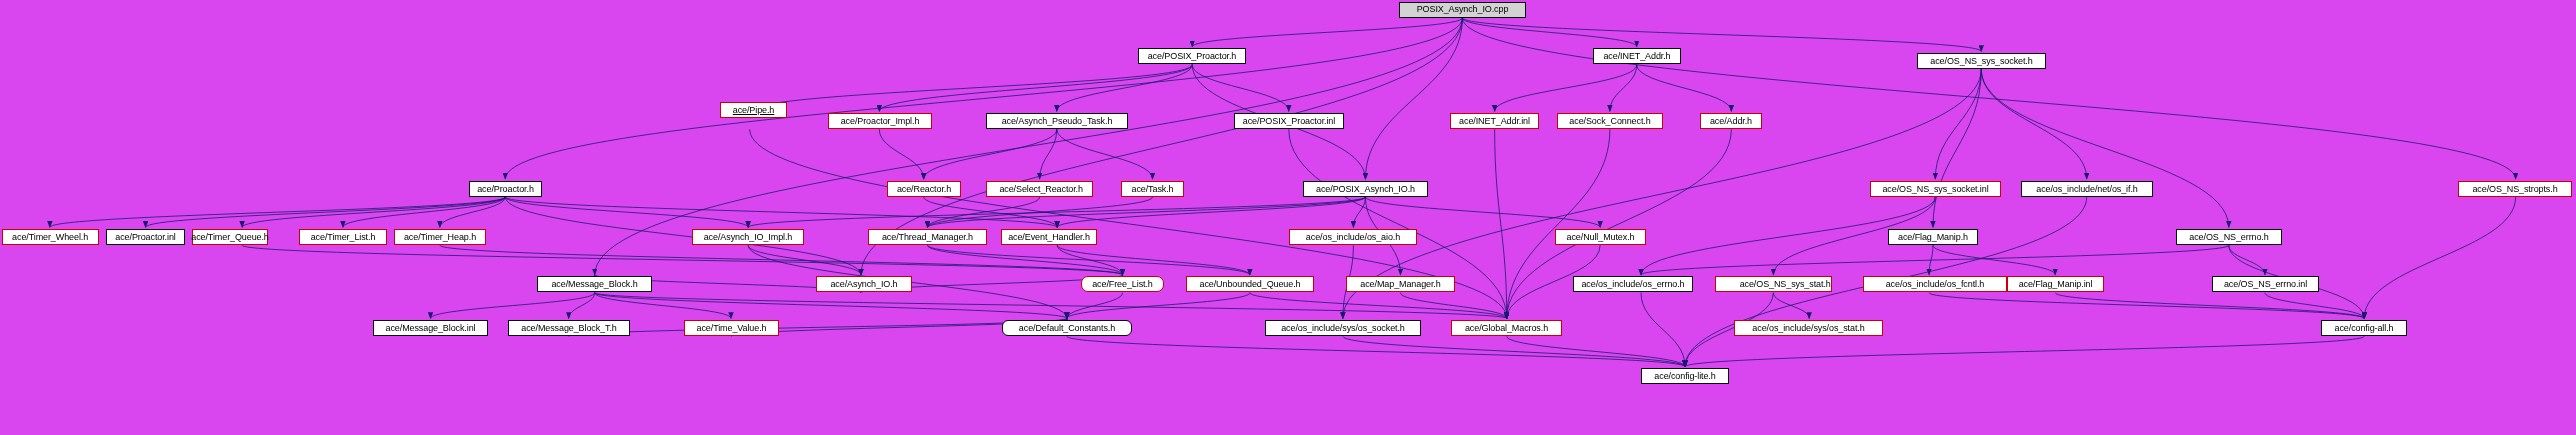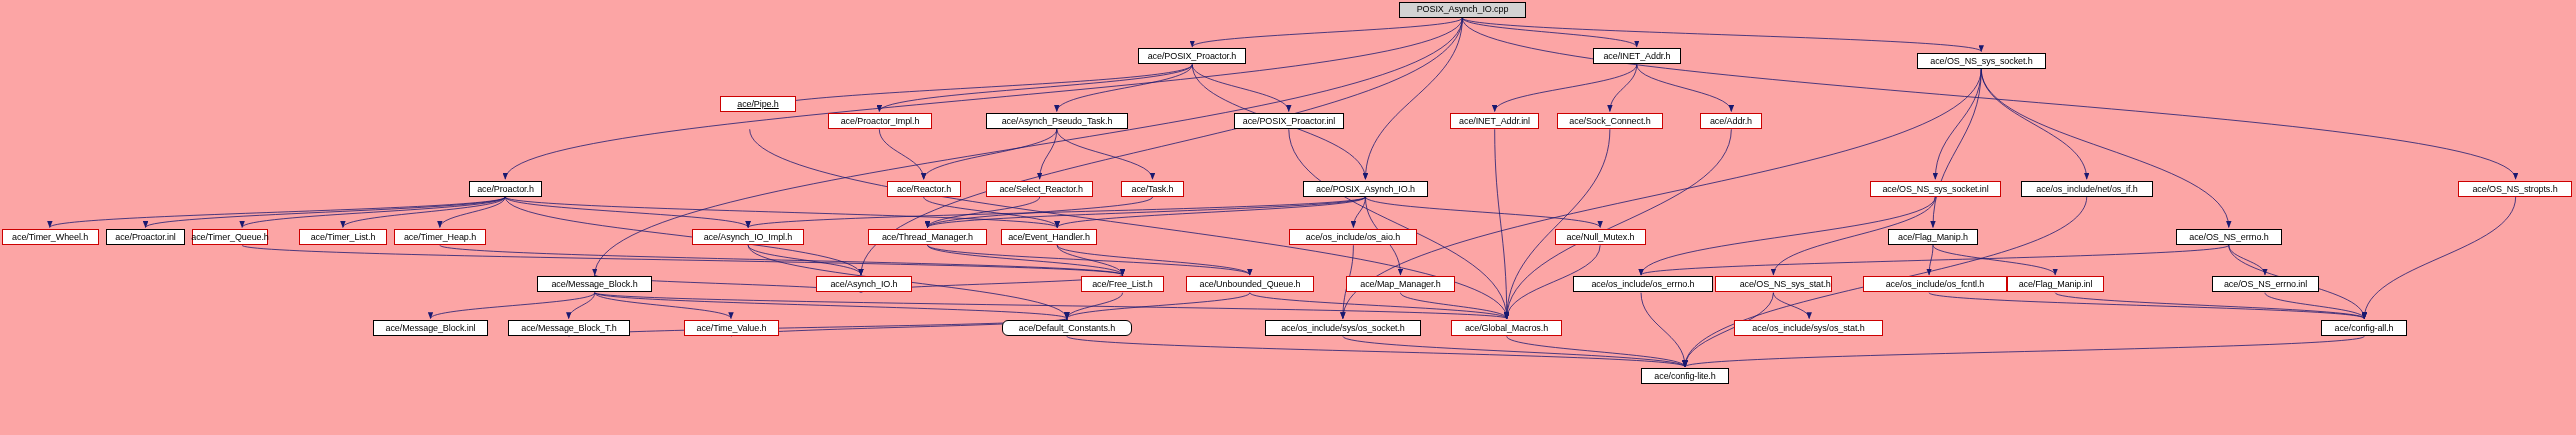--- a/index.html
+++ b/index.html
@@ -4,21 +4,21 @@
 <style>
   html, body {
     margin: 0;
     padding: 0;
     background: #ffffff;
   }
   #graph {
     position: relative;
     width: 2576px;
     height: 436px;
-    background: #fca5a5;
+    background: #d946ef;
     font-family: "Liberation Sans", sans-serif;
     overflow: hidden;
   }
   #edges {
     position: absolute;
     left: 0;
     top: 0;
     width: 2576px;
     height: 436px;
     pointer-events: none;
@@ -148,21 +148,21 @@
         <path d="M2680.5,253 C2680.5,351.1 2164.5,372.9 2164.5,471" marker-end="url(#arrow)" stroke="#191970" fill="none" stroke-width="1"></path>
         <path d="M2545,89 C2545,233 1725,265 1725,409" marker-end="url(#arrow)" stroke="#191970" fill="none" stroke-width="1"></path>
         <path d="M730.5,432 C730.5,421.65 1370.5,419.35 1370.5,409" marker-end="url(#arrow)" stroke="#191970" fill="none" stroke-width="1"></path>
       </g>
   </svg>
   <div id="node-layer">
       <div class="node root" style="left: 1399px; top: 1.6px; width: 127px;">POSIX_Asynch_IO.cpp</div>
       <div class="node" style="left: 1138px; top: 48px; width: 108px;">ace/POSIX_Proactor.h</div>
       <div class="node" style="left: 1593px; top: 48px; width: 88px;">ace/INET_Addr.h</div>
       <div class="node" style="left: 1917px; top: 53px; width: 129px;">ace/OS_NS_sys_socket.h</div>
-      <div class="node red" style="left: 720px; top: 96px; width: 76px; text-decoration: underline;">ace/Pipe.h</div>
+      <div class="node red" style="left: 720px; top: 102px; width: 67px; text-decoration: underline;">ace/Pipe.h</div>
       <div class="node red" style="left: 828px; top: 113px; width: 104px;">ace/Proactor_Impl.h</div>
       <div class="node" style="left: 986px; top: 113px; width: 142px;">ace/Asynch_Pseudo_Task.h</div>
       <div class="node" style="left: 1234px; top: 113px; width: 110px;">ace/POSIX_Proactor.inl</div>
       <div class="node red" style="left: 1450px; top: 113px; width: 89px;">ace/INET_Addr.inl</div>
       <div class="node red" style="left: 1557px; top: 113px; width: 106px;">ace/Sock_Connect.h</div>
       <div class="node red" style="left: 1700px; top: 113px; width: 62px;">ace/Addr.h</div>
       <div class="node red" style="left: 1870px; top: 181px; width: 131px;">ace/OS_NS_sys_socket.inl</div>
       <div class="node" style="left: 2021px; top: 181px; width: 132px;">ace/os_include/net/os_if.h</div>
       <div class="node red" style="left: 2458px; top: 181px; width: 114px;">ace/OS_NS_stropts.h</div>
       <div class="node" style="left: 469px; top: 181px; width: 73px;">ace/Proactor.h</div>
@@ -177,24 +177,24 @@
       <div class="node red" style="left: 394px; top: 229px; width: 92px;">ace/Timer_Heap.h</div>
       <div class="node red" style="left: 692px; top: 229px; width: 112px;">ace/Asynch_IO_Impl.h</div>
       <div class="node red" style="left: 868px; top: 229px; width: 119px;">ace/Thread_Manager.h</div>
       <div class="node red" style="left: 1001px; top: 229px; width: 96px;">ace/Event_Handler.h</div>
       <div class="node red" style="left: 1289px; top: 229px; width: 128px;">ace/os_include/os_aio.h</div>
       <div class="node red" style="left: 1555px; top: 229px; width: 91px;">ace/Null_Mutex.h</div>
       <div class="node" style="left: 1888px; top: 229px; width: 90px;">ace/Flag_Manip.h</div>
       <div class="node" style="left: 2176px; top: 229px; width: 106px;">ace/OS_NS_errno.h</div>
       <div class="node" style="left: 537px; top: 276px; width: 115px;">ace/Message_Block.h</div>
       <div class="node red" style="left: 816px; top: 276px; width: 96px;">ace/Asynch_IO.h</div>
-      <div class="node red" style="left: 1081px; top: 276px; width: 83px;">ace/Free_List.h</div>
+      <div class="node red" style="left: 1081px; top: 276px; width: 83px; border-radius: 7px;">ace/Free_List.h</div>
       <div class="node red" style="left: 1186px; top: 276px; width: 128px;">ace/Unbounded_Queue.h</div>
       <div class="node red" style="left: 1346px; top: 276px; width: 109px;">ace/Map_Manager.h</div>
-      <div class="node" style="left: 1573px; top: 276px; width: 140px;">ace/os_include/os_errno.h</div>
+      <div class="node" style="left: 1573px; top: 276px; width: 120px;">ace/os_include/os_errno.h</div>
       <div class="node red" style="left: 1715px; top: 276px; width: 117px; padding-left: 28px;">ace/OS_NS_sys_stat.h</div>
       <div class="node red" style="left: 1863px; top: 276px; width: 144px;">ace/os_include/os_fcntl.h</div>
       <div class="node red" style="left: 2007px; top: 276px; width: 97px;">ace/Flag_Manip.inl</div>
       <div class="node" style="left: 2212px; top: 276px; width: 107px;">ace/OS_NS_errno.inl</div>
       <div class="node" style="left: 373px; top: 320px; width: 115px;">ace/Message_Block.inl</div>
       <div class="node" style="left: 508px; top: 320px; width: 122px;">ace/Message_Block_T.h</div>
       <div class="node red" style="left: 684px; top: 320px; width: 95px;">ace/Time_Value.h</div>
       <div class="node" style="left: 1002px; top: 320px; width: 130px; border-radius: 6px;">ace/Default_Constants.h</div>
       <div class="node" style="left: 1265px; top: 320px; width: 156px;">ace/os_include/sys/os_socket.h</div>
       <div class="node red" style="left: 1451px; top: 320px; width: 111px;">ace/Global_Macros.h</div>

